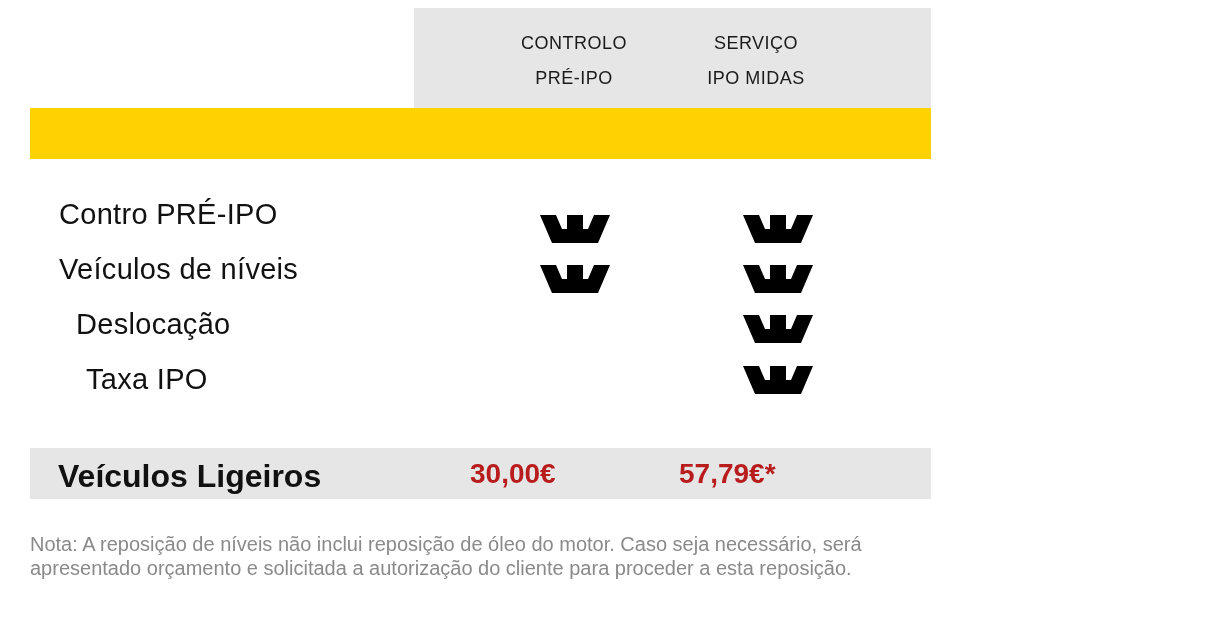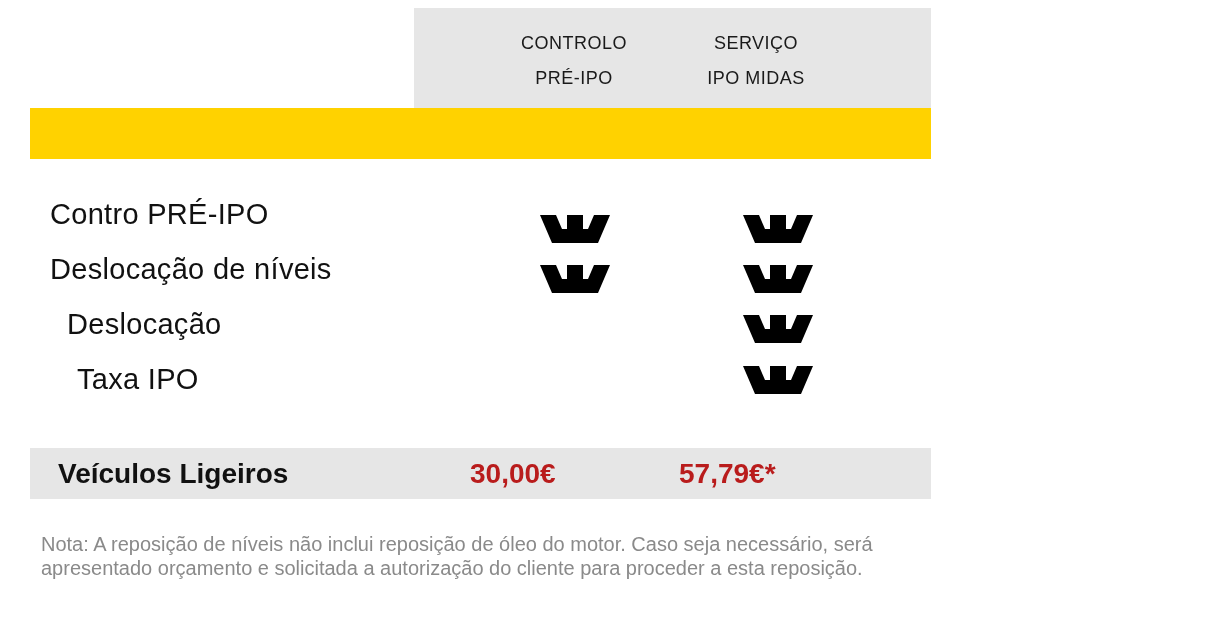--- a/index.html
+++ b/index.html
@@ -4,41 +4,41 @@
 <style>
   html, body { margin:0; padding:0; background:#ffffff; }
   body { width:1211px; height:620px; position:relative; overflow:hidden;
          font-family:"Liberation Sans", "DejaVu Sans", sans-serif; color:#111; }
   .header-box { position:absolute; left:414px; top:8px; width:517px; height:104px; background:#e6e6e6; }
   .col-title { position:absolute; top:26px; text-align:center; font-size:18px; line-height:35px;
                color:#1a1a1a; letter-spacing:0.5px; white-space:pre-line; }
   .col1 { left:474px; width:200px; }
   .col2 { left:656px; width:200px; }
   .yellow-bar { position:absolute; left:30px; top:108px; width:901px; height:51px; background:#ffd200; }
-  .row-label { position:absolute; left:50px; font-size:29px; color:#111; letter-spacing:0.3px; }
+  .row-label { position:absolute; left:59px; font-size:29px; color:#111; letter-spacing:0.3px; }
   .crown { position:absolute; width:70px; height:28px; }
   .crown svg { display:block; width:70px; height:28px; }
   .price-bar { position:absolute; left:30px; top:448px; width:901px; height:51px; background:#e6e6e6; }
-  .price-label { position:absolute; left:58px; top:458px; font-size:28px; font-weight:bold; color:#111; }
+  .price-label { position:absolute; left:58px; top:458px; font-size:32px; font-weight:bold; color:#111; }
   .price { position:absolute; top:458px; font-size:28px; font-weight:bold; color:#b91c1c; text-align:left; width:200px; }
-  .note { position:absolute; left:30px; top:532px; width:900px; font-size:20px; line-height:24px; color:#8a8a8a;margin-left:11px; }
+  .note { position:absolute; left:30px; top:532px; width:900px; font-size:20px; line-height:24px; color:#8a8a8a; }
 </style>
 </head>
 <body>
 
 <div class="header-box"></div>
 <div class="col-title col1">CONTROLO
 PRÉ-IPO</div>
 <div class="col-title col2">SERVIÇO
 IPO MIDAS</div>
 
 <div class="yellow-bar"></div>
 
 <div class="row-label" style="top:198px;">Contro PRÉ-IPO</div>
-<div class="row-label" style="top:253px;">Deslocação de níveis</div>
+<div class="row-label" style="top:253px;">Veículos de níveis</div>
 <div class="row-label" style="top:308px;margin-left:17px;">Deslocação</div>
 <div class="row-label" style="top:363px;margin-left:27px;">Taxa IPO</div>
 
 <div class="crown" style="left:540px; top:215px;">
   <svg viewBox="0 0 70 28">
       <polygon points="0,0 16,0 22,14 27,14 27,0 43,0 43,14 48,14 54,0 70,0 58,28 12,28" fill="#000"></polygon>
     </svg>
 </div>
 <div class="crown" style="left:743px; top:215px;">
   <svg viewBox="0 0 70 28">

